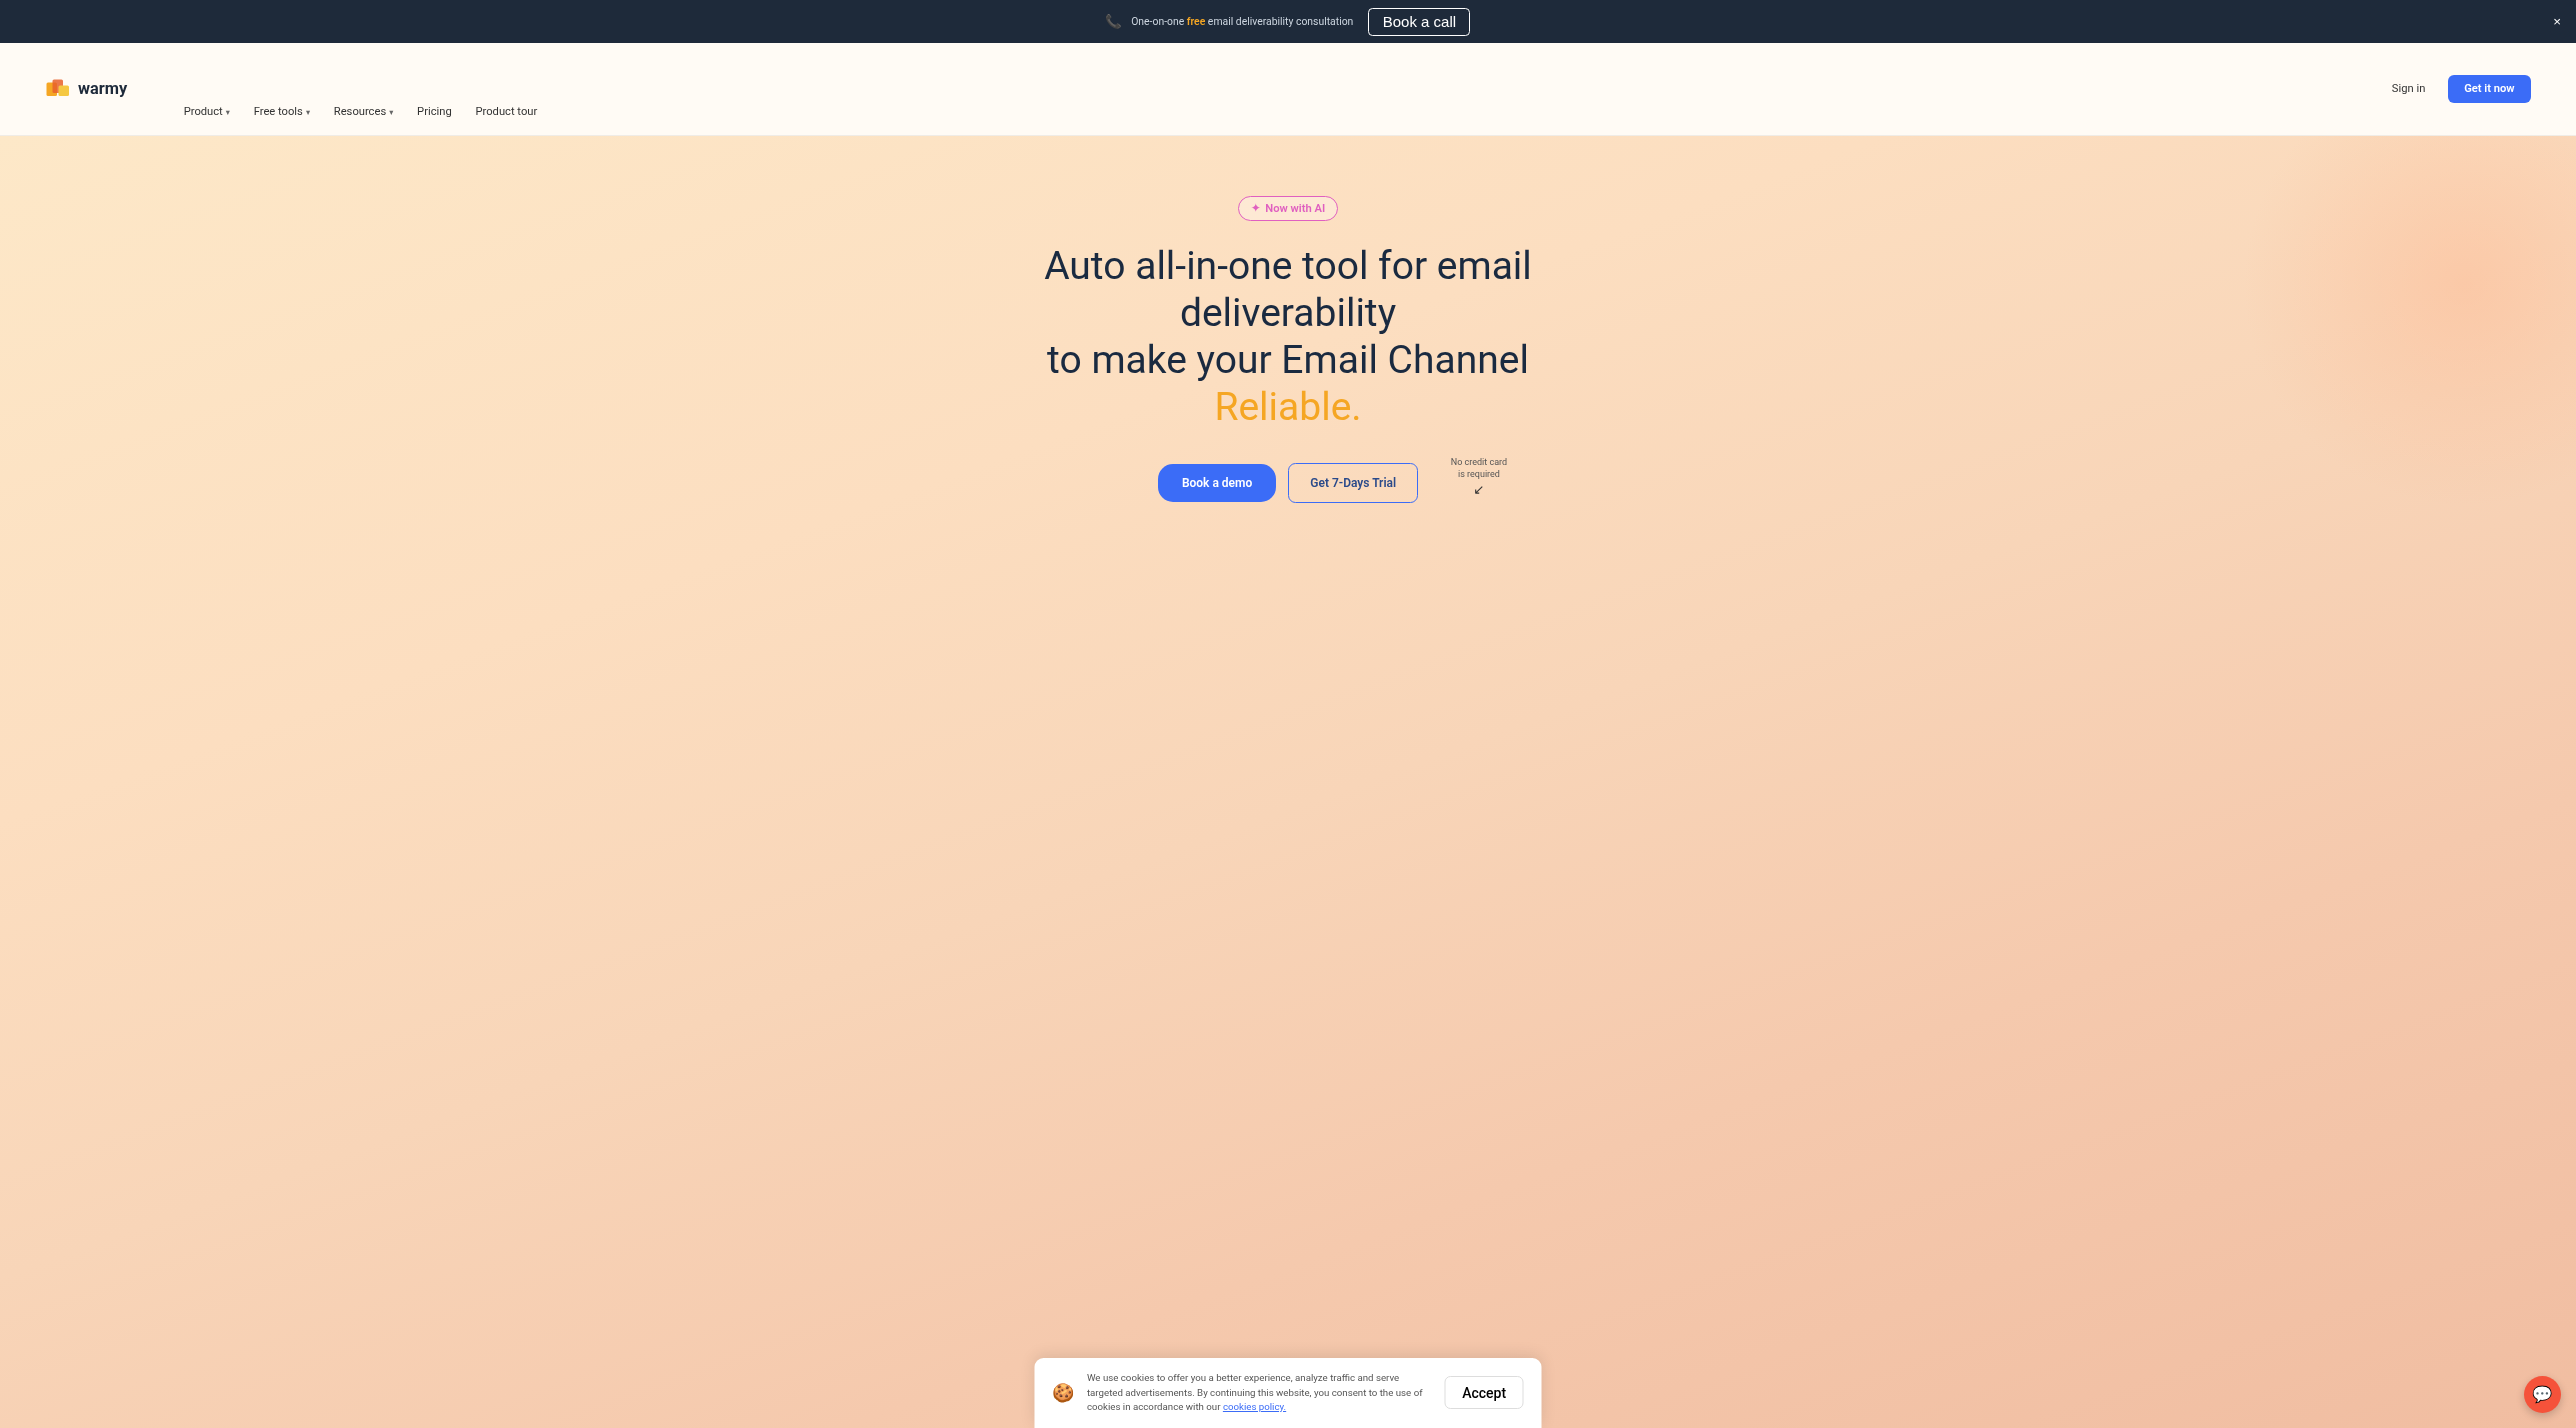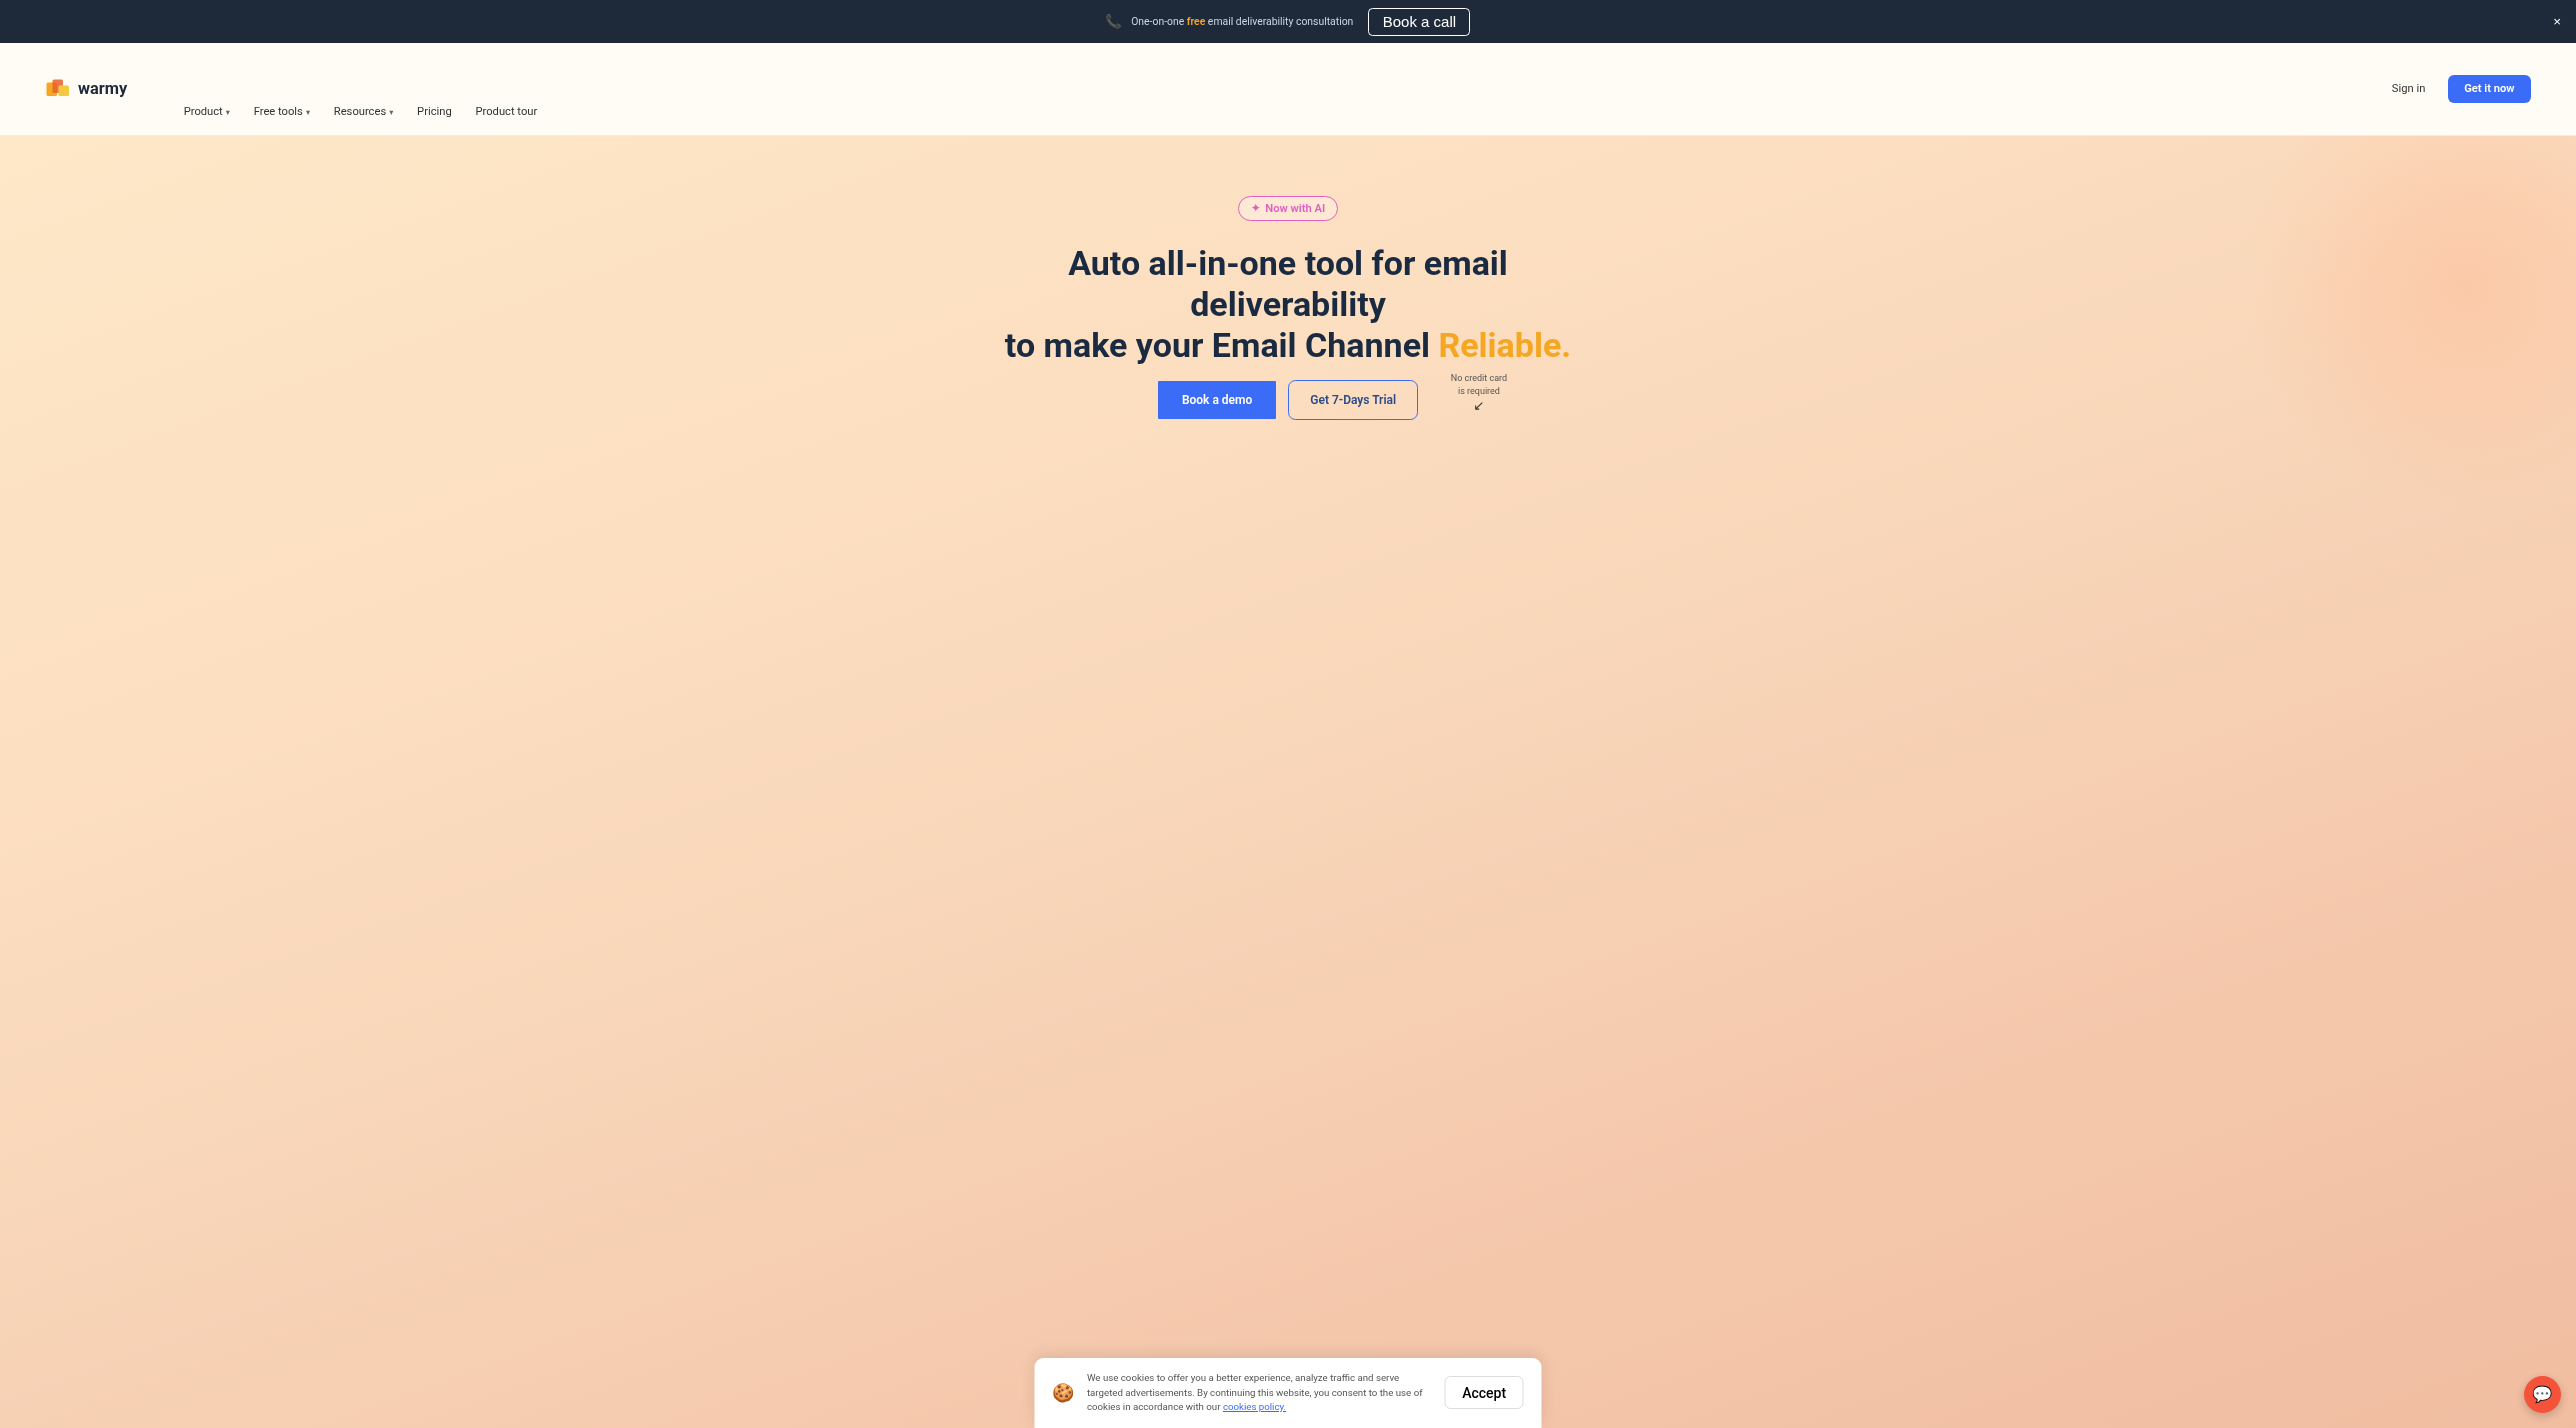--- a/index.html
+++ b/index.html
@@ -165,26 +165,26 @@
       font-size: 12px;
     }
     .now-with-ai-badge .badge-text {
       color: #e060c0;
       font-weight: 600;
       font-size: 11.2px;
     }
 
     .hero-headline {
       text-align: center;
-      font-size: 34px;
-      font-weight: 700;
+      font-size: 39px;
+      font-weight: 400;
       color: #1a2a40;
       line-height: 1.2;
       max-width: 596px;
-      margin-bottom: 14px;
+      margin-bottom: 33px;
     }
     .hero-headline .reliable {
       color: #f5a623;
     }
 
     .hero-subtext {
       text-align: center;
       font-size: 12px;
       color: #555;
       max-width: 462px;
@@ -197,21 +197,21 @@
       align-items: center;
       gap: 12px;
       margin-bottom: 15px;
       position: relative;
     }
     .book-demo-btn {
       background: #3b6cf7;
       color: white;
       border: none;
       padding: 12px 24px;
-      border-radius: 1px;
+      border-radius: 15px;
       font-size: 12px;
       font-weight: 600;
       cursor: pointer;
       font-family: inherit;
     }
     .trial-btn {
       background: transparent;
       color: #2a4a8a;
       border: 1.1px solid #3b6cf7;
       padding: 12px 21px;

